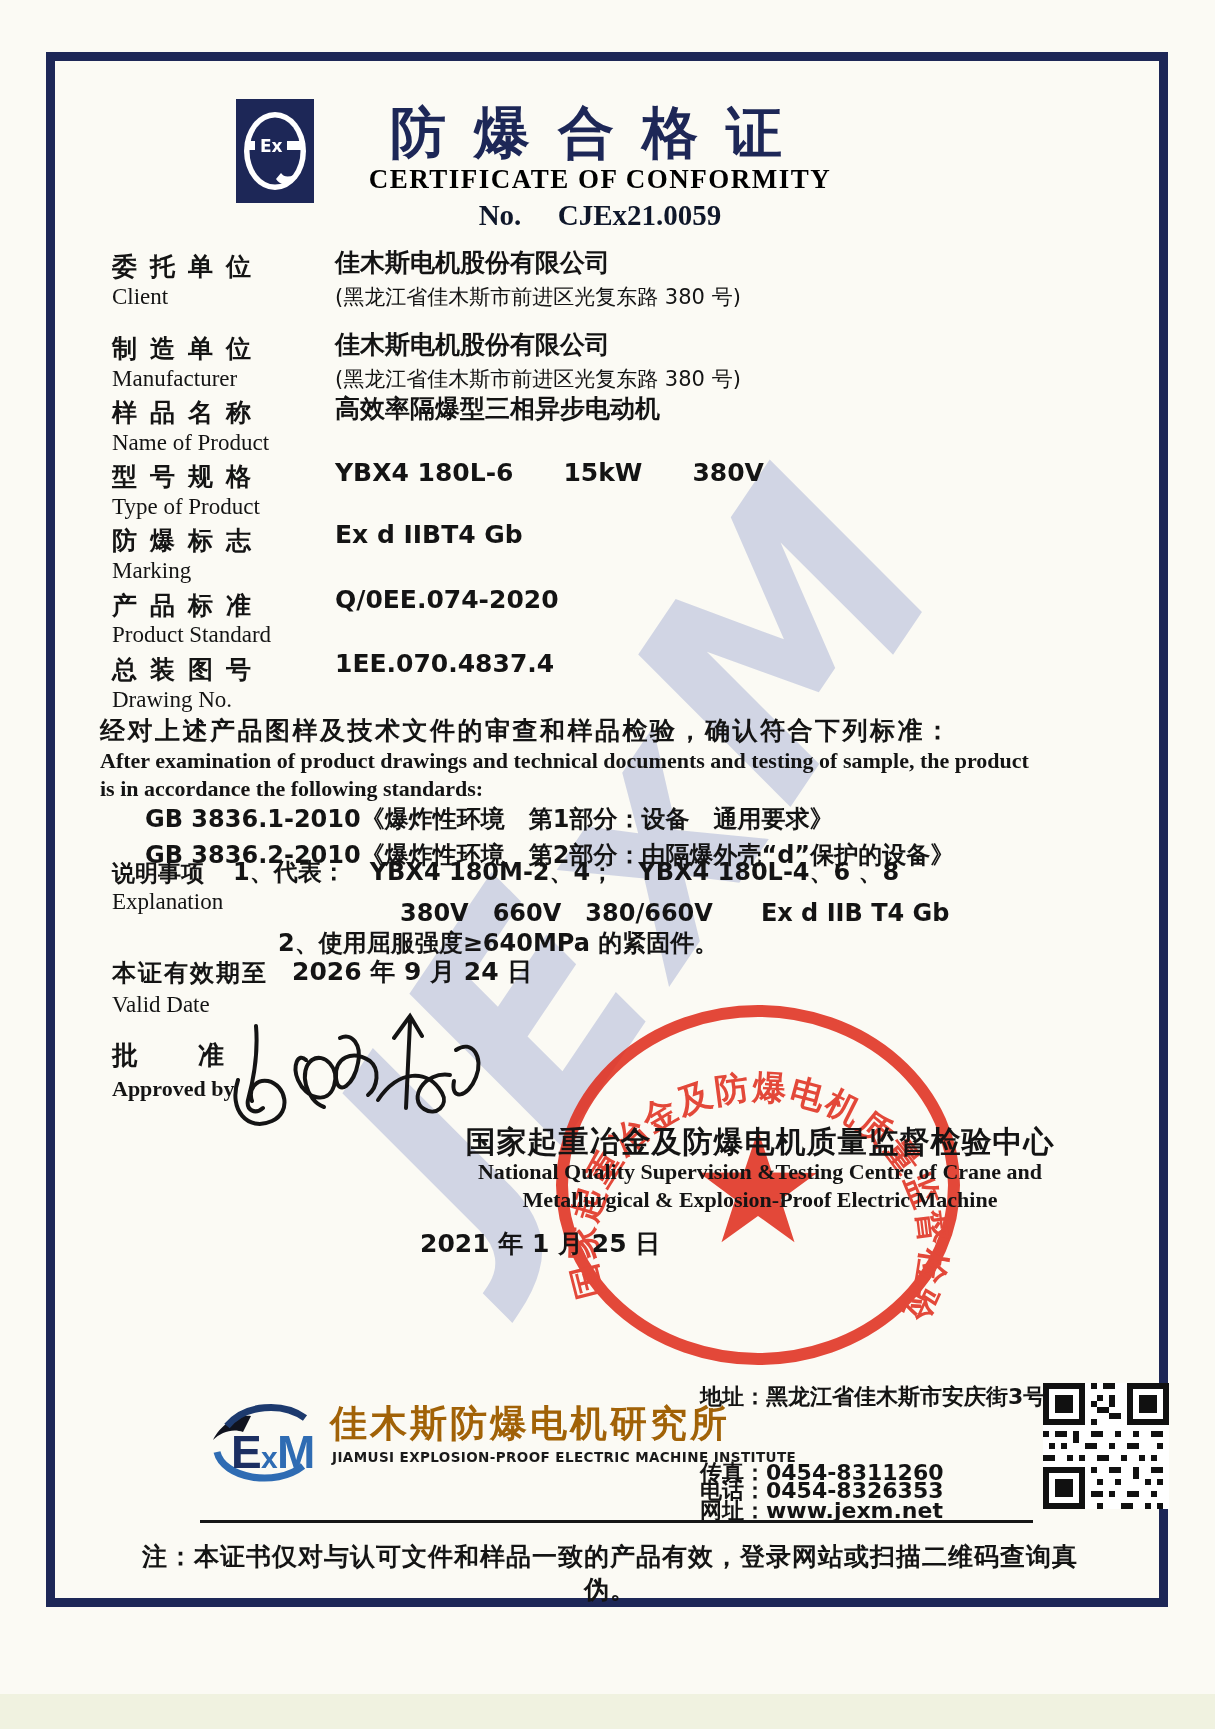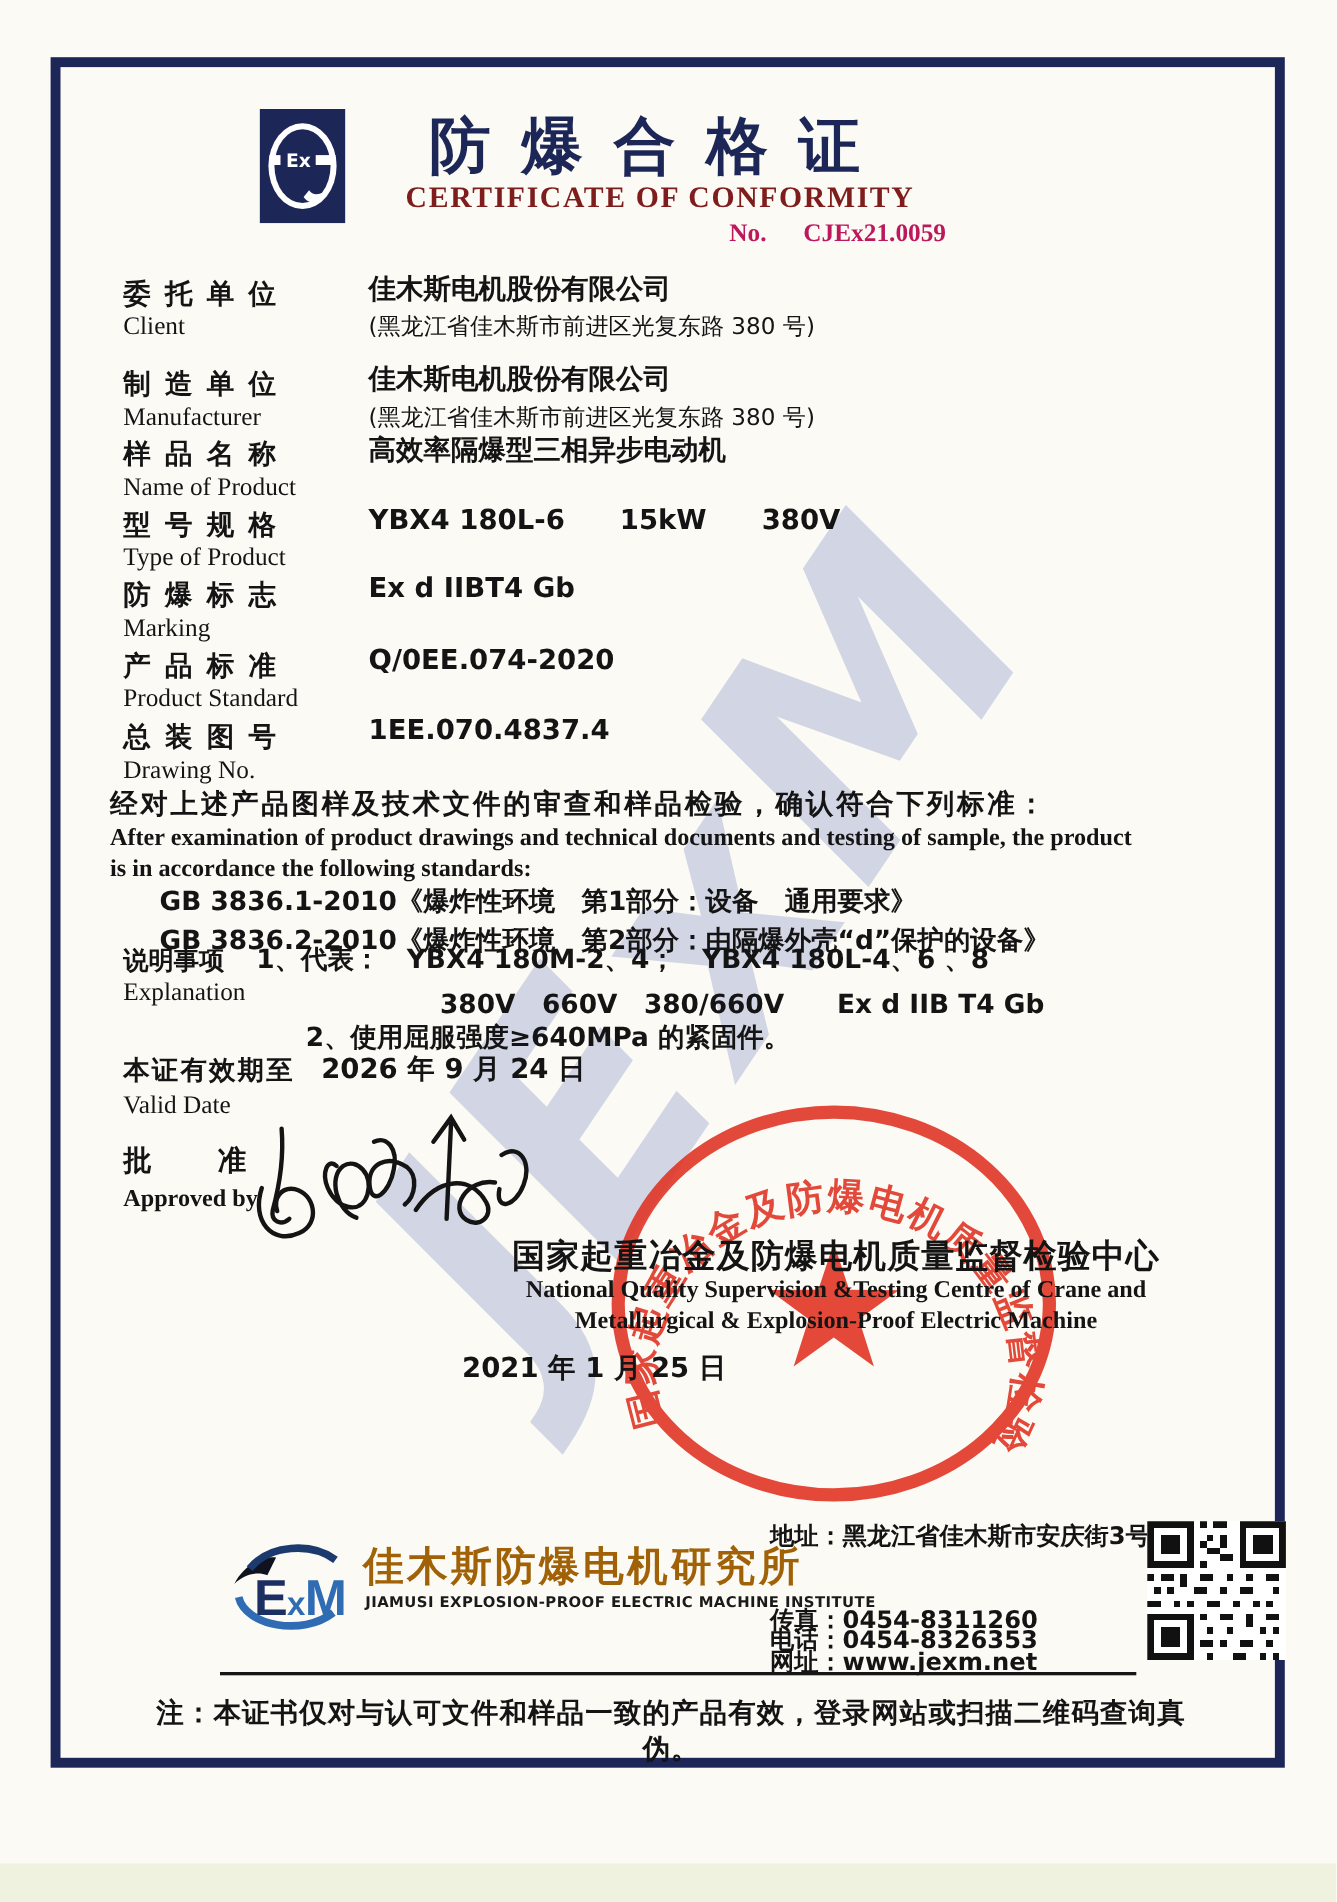--- a/index.html
+++ b/index.html
@@ -8,23 +8,23 @@
   .abs{position:absolute;}
   .frame{position:absolute;left:46px;top:52px;width:1122px;height:1555px;
          border:9px solid #1d2757;box-sizing:border-box;background:transparent;z-index:0;}
   .bottom-strip{position:absolute;left:0;top:1694px;width:1215px;height:35px;background:#f0f2e0;z-index:0;}
   .wm{position:absolute;left:170px;top:400px;width:940px;height:900px;display:flex;
       align-items:center;justify-content:center;z-index:1;pointer-events:none;}
   .wm span{transform:rotate(-56deg);font-size:290px;font-weight:bold;font-style:italic;
       letter-spacing:12px;color:rgba(124,140,198,0.33);font-family:"DejaVu Sans",sans-serif;}
   .content{position:absolute;left:0;top:0;width:100%;height:100%;z-index:2;}
   .title-cn{font-size:56px;font-weight:bold;letter-spacing:28px;color:#1d2757;text-align:center;}
-  .title-en{font-family:"Liberation Serif",serif;font-size:27px;font-weight:bold;color:#7f1d1d;
+  .title-en{font-family:"Liberation Serif",serif;font-size:27px;font-weight:bold;color:#000000;
             letter-spacing:1.5px;text-align:center;}
-  .no-line{font-family:"Liberation Serif",serif;font-size:23px;font-weight:bold;color:#be185d;text-align:right;}
+  .no-line{font-family:"Liberation Serif",serif;font-size:29px;font-weight:bold;color:#0f172a;text-align:center;}
   .lbl-cn{font-size:25px;font-weight:bold;letter-spacing:13px;white-space:nowrap;}
   .lbl-en{font-family:"Liberation Serif",serif;font-size:23px;white-space:nowrap;}
   .val{font-size:25px;font-weight:bold;white-space:pre-wrap;font-family:"DejaVu Sans",sans-serif;}
   .sub{font-size:21px;white-space:pre-wrap;}
   .stmt-cn{font-size:25px;font-weight:bold;letter-spacing:2.5px;}
   .stmt-en{font-family:"Liberation Serif",serif;font-size:22px;font-weight:bold;}
   .std{font-size:24px;font-weight:bold;white-space:pre-wrap;}
   .expl-lbl{font-size:23px;font-weight:bold;}
   .expl-val{font-size:24px;font-weight:bold;white-space:pre-wrap;}
   .valid-lbl{font-size:24px;font-weight:bold;letter-spacing:2px;}

